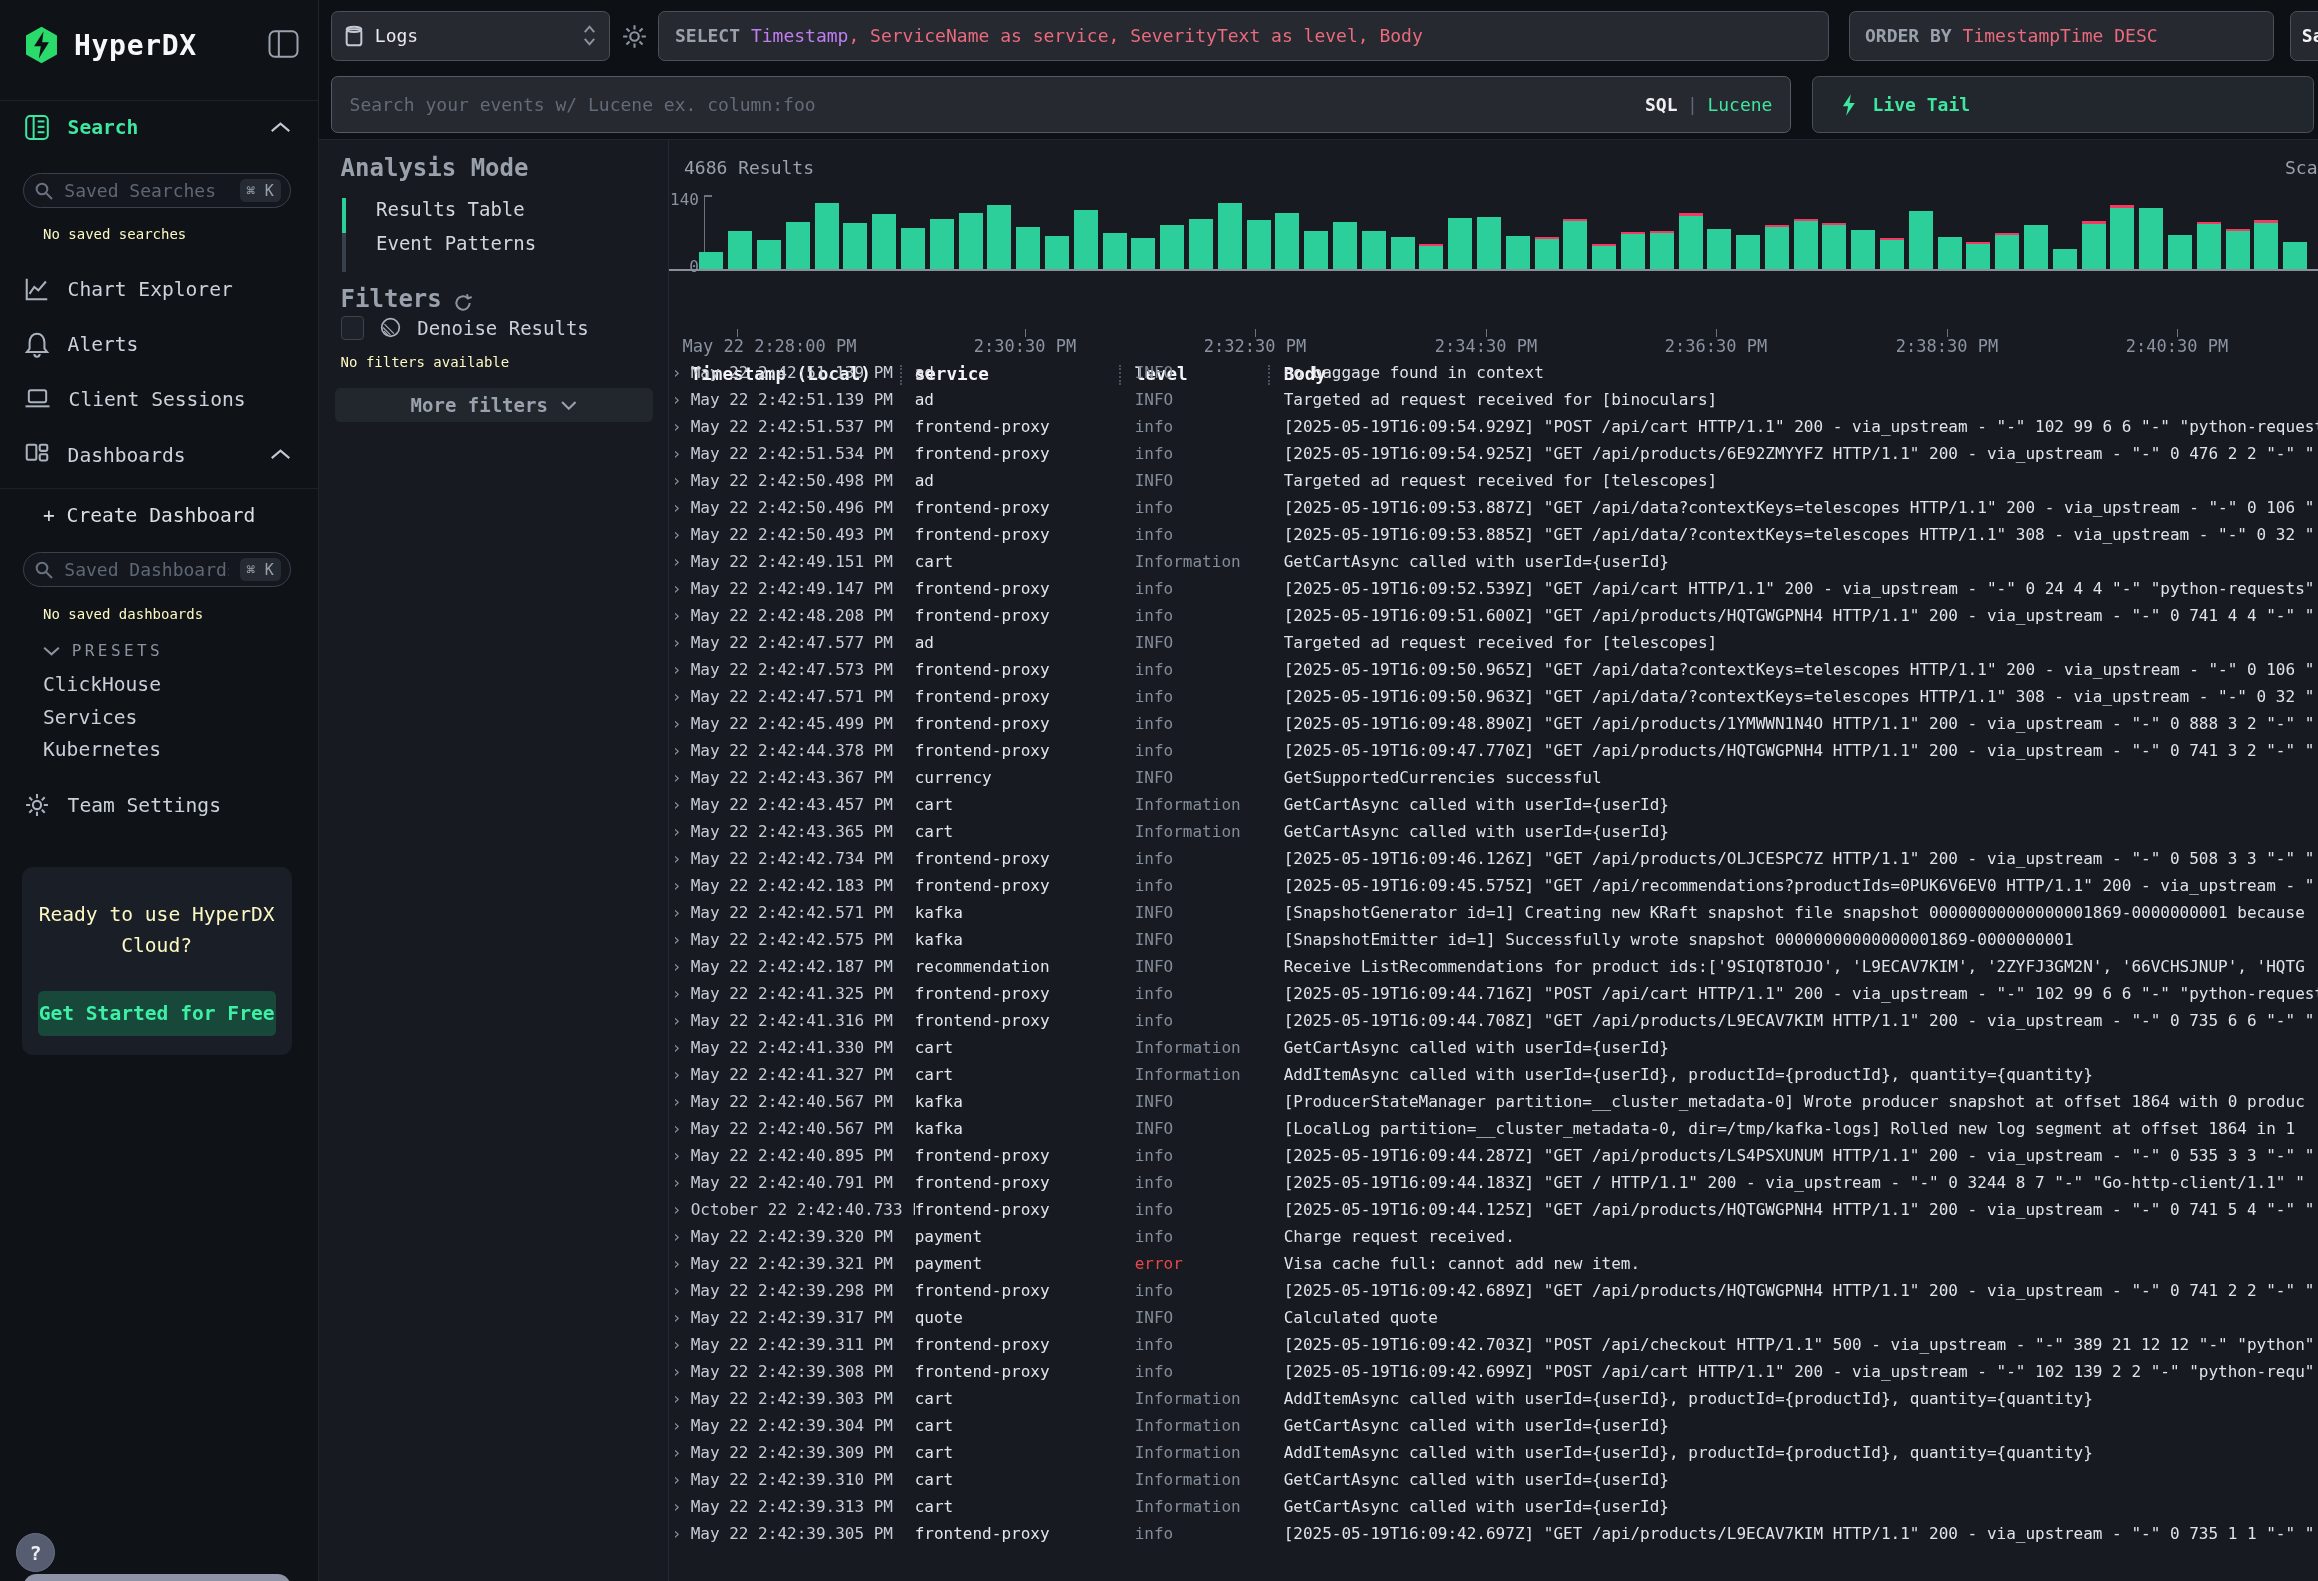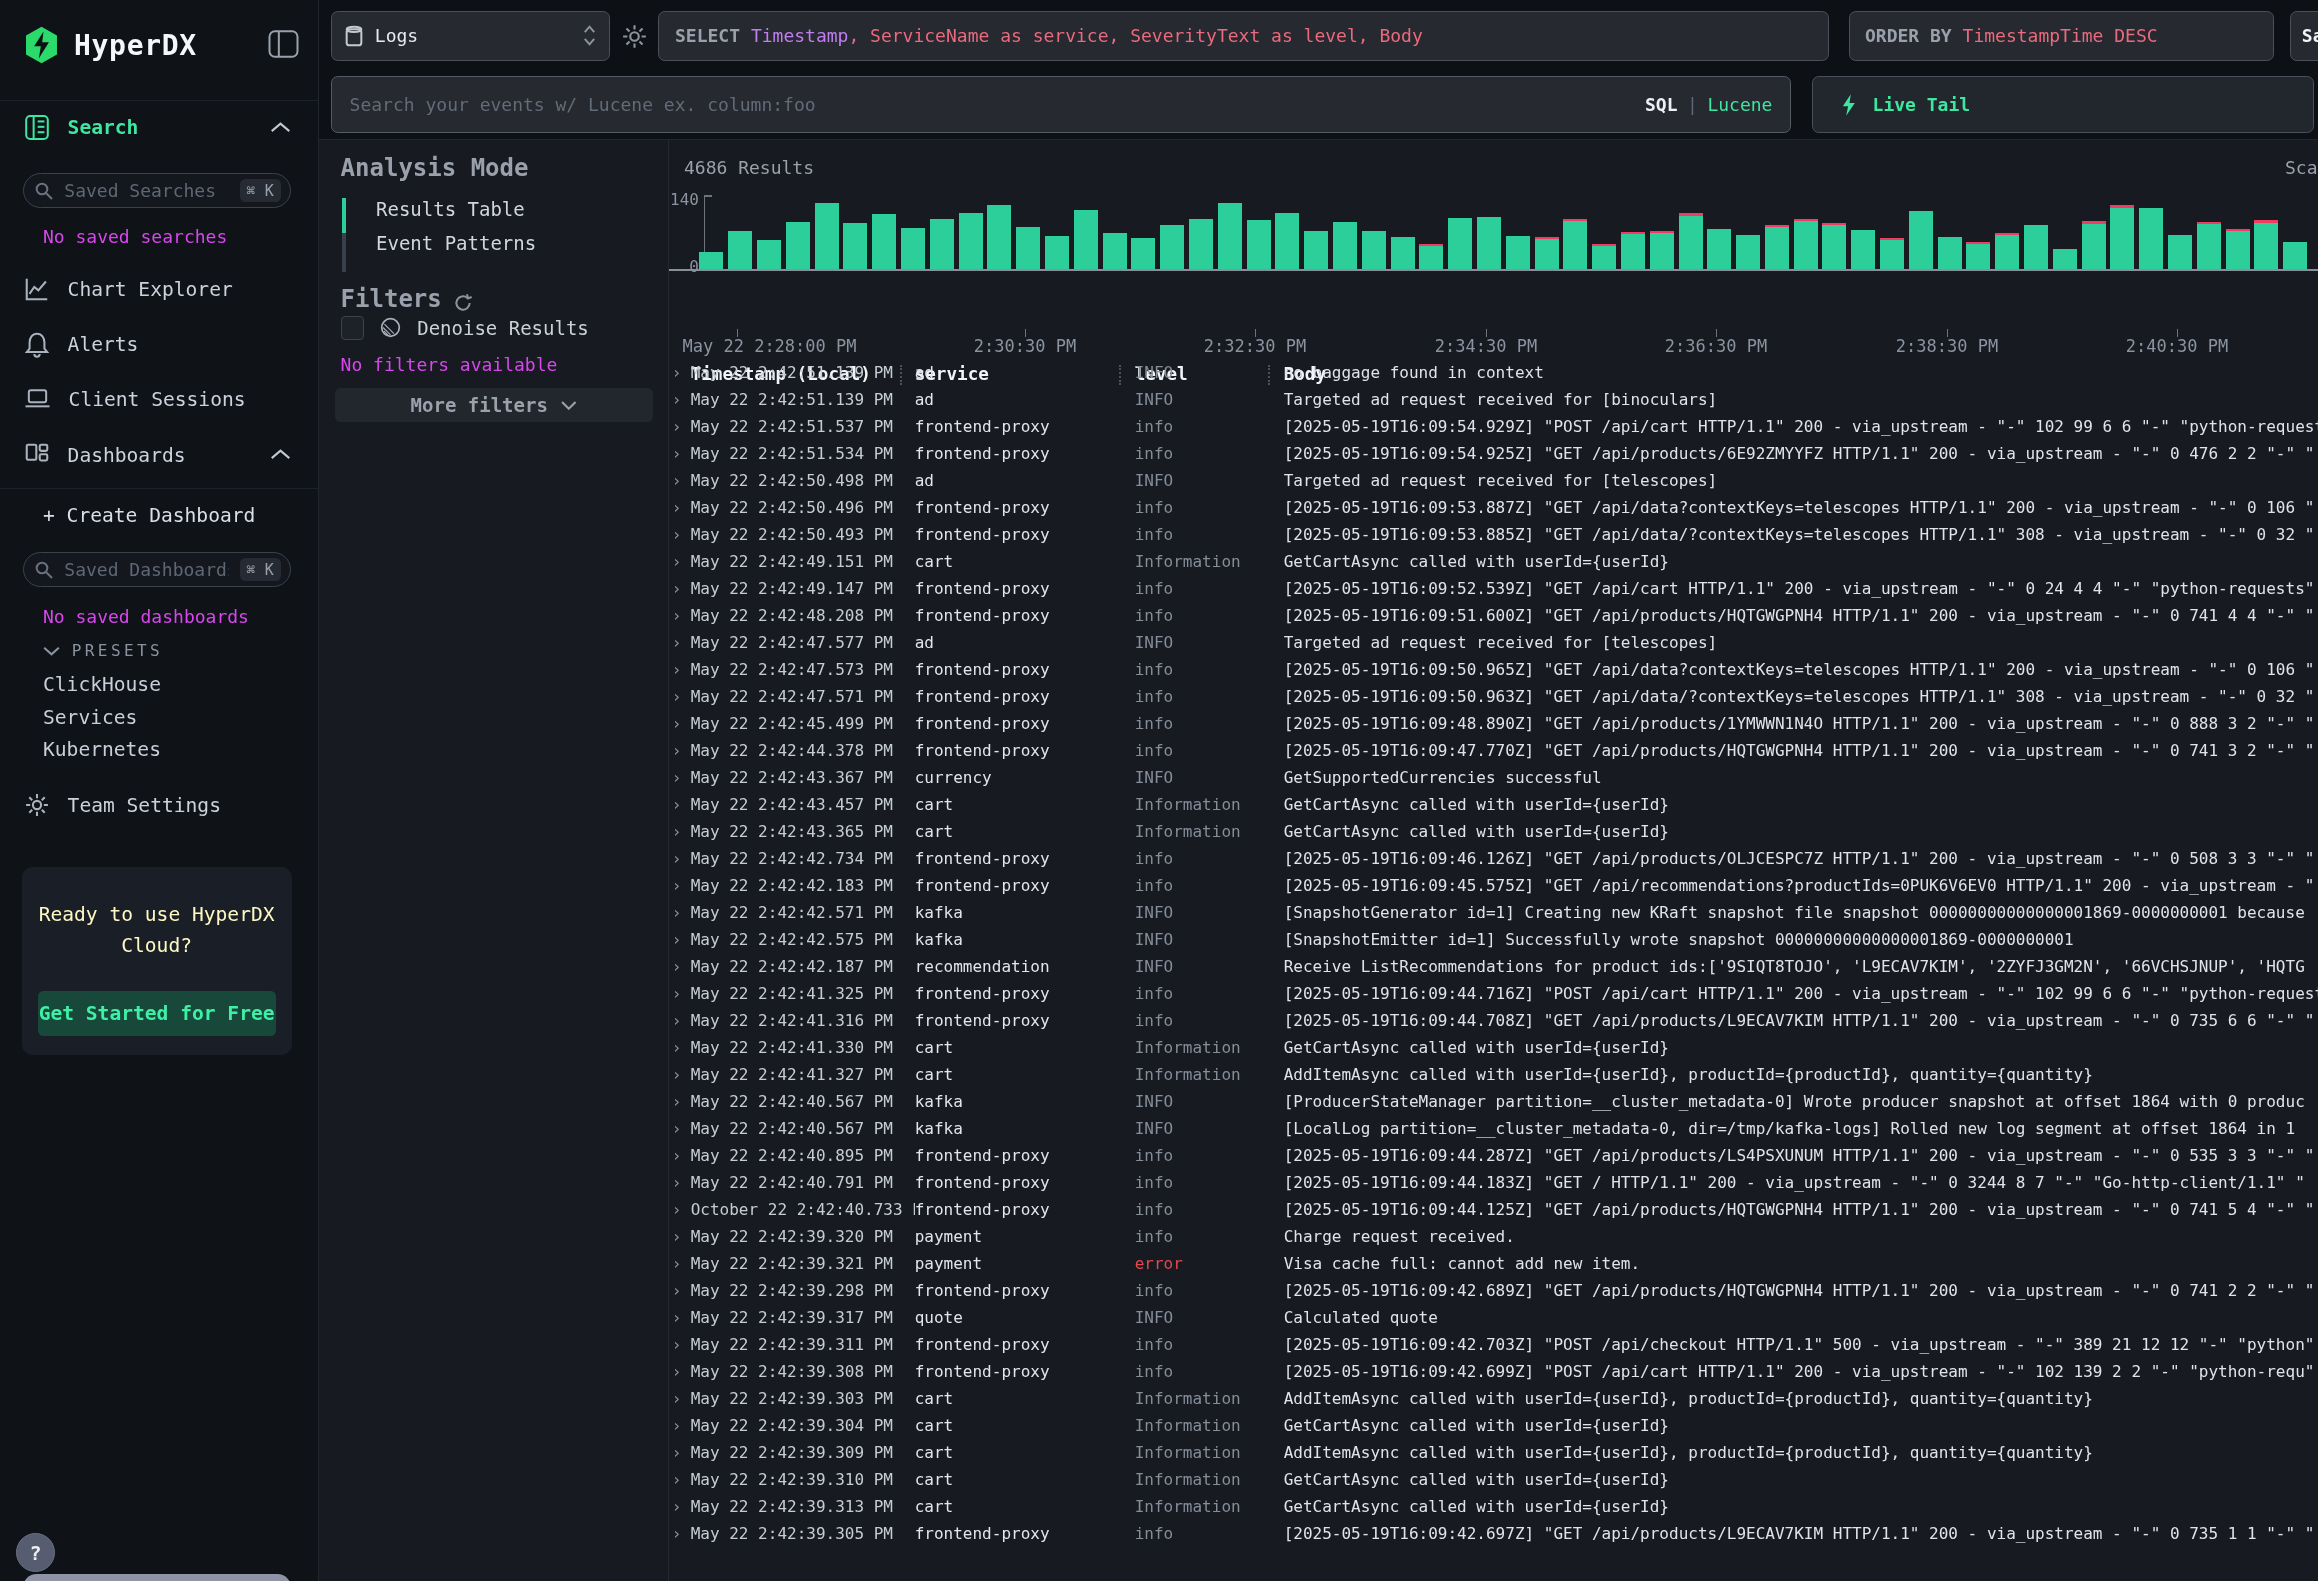--- a/index.html
+++ b/index.html
@@ -11,21 +11,21 @@
   .brand{font-size:28px;font-weight:bold;color:#f5f7fa;letter-spacing:0.7px;}
   .collapse-btn{position:absolute;left:268px;top:30px;}
   .side-div{position:absolute;left:0;width:318px;height:0;border-top:1.4px solid #1c2128;}
   .navitem{position:absolute;left:24px;display:flex;align-items:center;gap:17.6px;font-size:19.6px;color:#ccd2db;}
   .navitem .lbl{white-space:nowrap;}
   .green{color:#3ee6a0;font-weight:bold;}
   .pill{position:absolute;left:23px;width:268px;height:35px;border:1.4px solid #3a414b;border-radius:675px;
     background:#14181e;display:flex;align-items:center;gap:10.8px;padding:0 9.5px;box-sizing:border-box;}
   .pill .ph{color:#5f6774;font-size:18px;flex:1;white-space:nowrap;overflow:hidden;}
   .kbd{background:#262b33;color:#9aa1ac;border-radius:5.4px;font-size:15px;padding:2.7px 6.8px;white-space:nowrap;}
-  .muted{position:absolute;color:#d946ef;font-size:18px;white-space:nowrap;}
+  .muted{position:absolute;color:#fef9c3;font-size:14px;white-space:nowrap;}
   .presets-title{position:absolute;left:42px;color:#8b93a0;font-size:16px;letter-spacing:3.4px;display:flex;align-items:center;gap:10.8px;}
   .preset-link{position:absolute;left:43px;color:#c9cfd8;font-size:19.6px;}
   .cloud-card{position:absolute;left:21.6px;top:867px;width:270px;height:188px;background:#1a1f27;border-radius:10.8px;}
   .cloud-text{position:absolute;left:0;top:32px;width:100%;text-align:center;color:#fef9c3;font-size:19.6px;line-height:1.6;}
   .cloud-btn{position:absolute;left:16px;bottom:19px;width:238px;height:45px;background:#17483a;border-radius:5.4px;
     color:#3df0a6;font-weight:bold;font-size:19.6px;display:flex;align-items:center;justify-content:center;}
   .help-btn{position:absolute;left:16px;top:1533px;width:37px;height:37px;border-radius:50%;background:#575d70;
     color:#eceef4;font-size:20px;font-weight:bold;display:flex;align-items:center;justify-content:center;border:1.4px solid #6a7085;}
   .bottom-sliver{position:absolute;left:23px;top:1574px;width:268px;height:27px;background:#8f93a6;border-radius:15px;}
   

